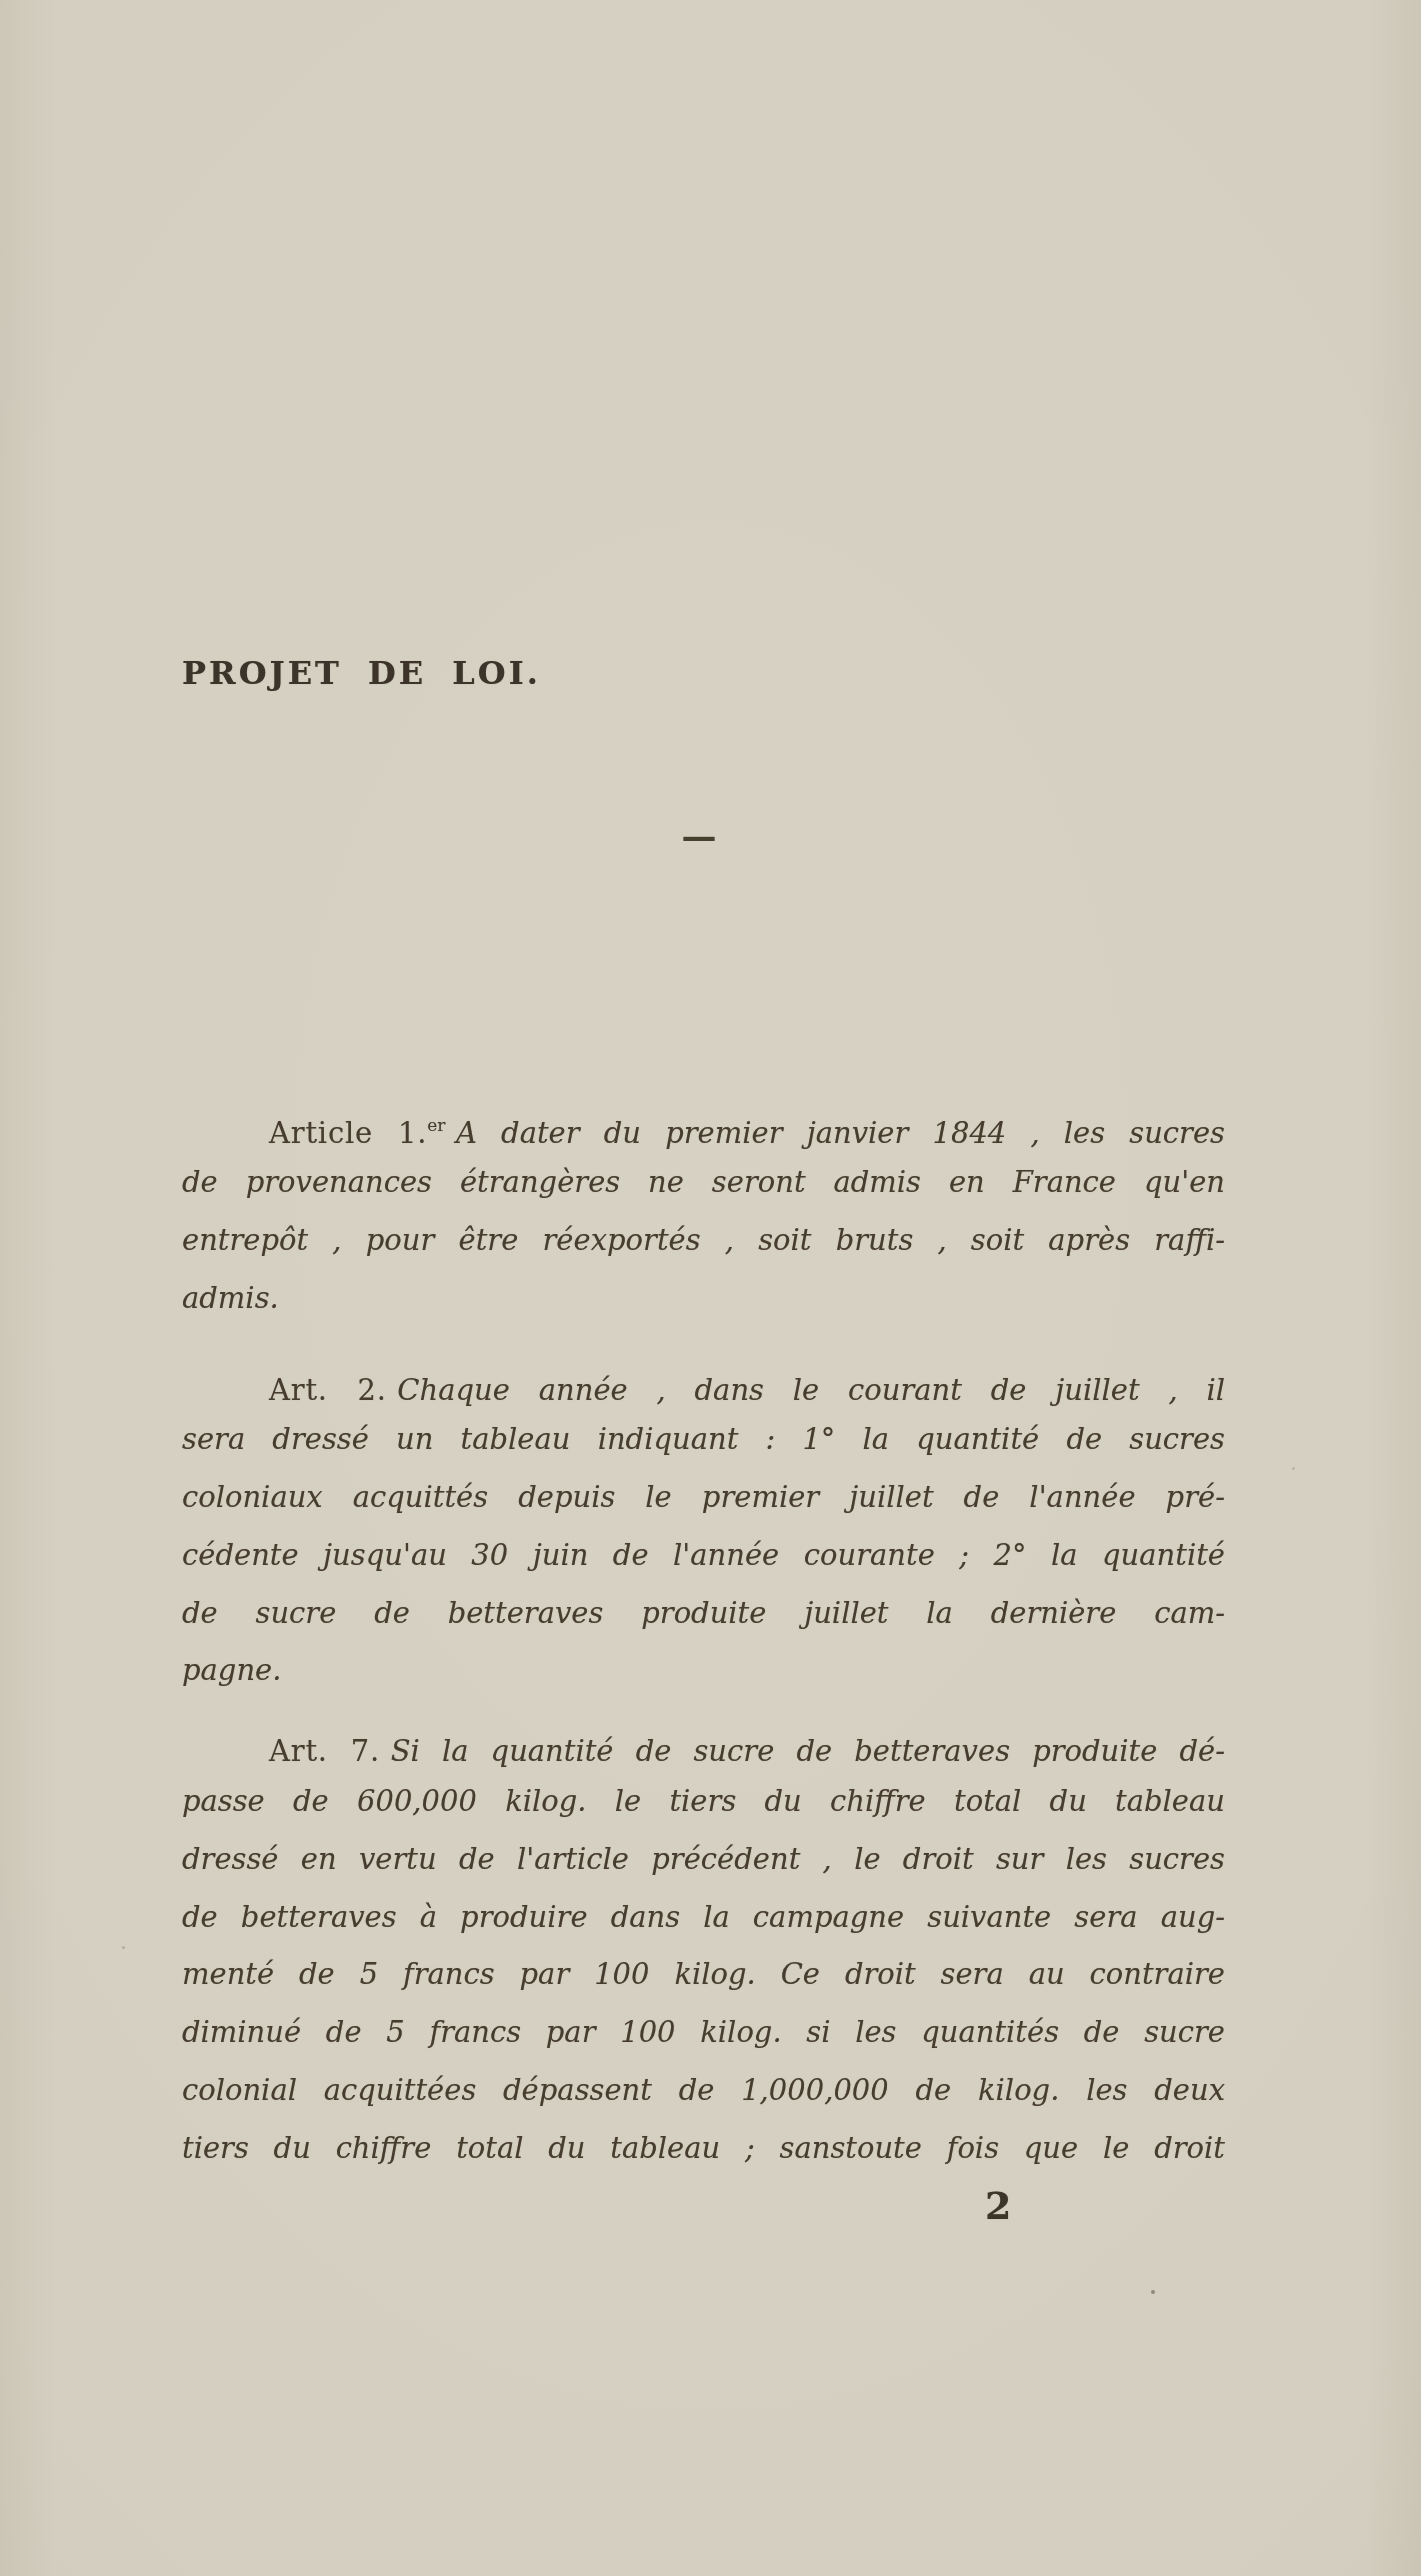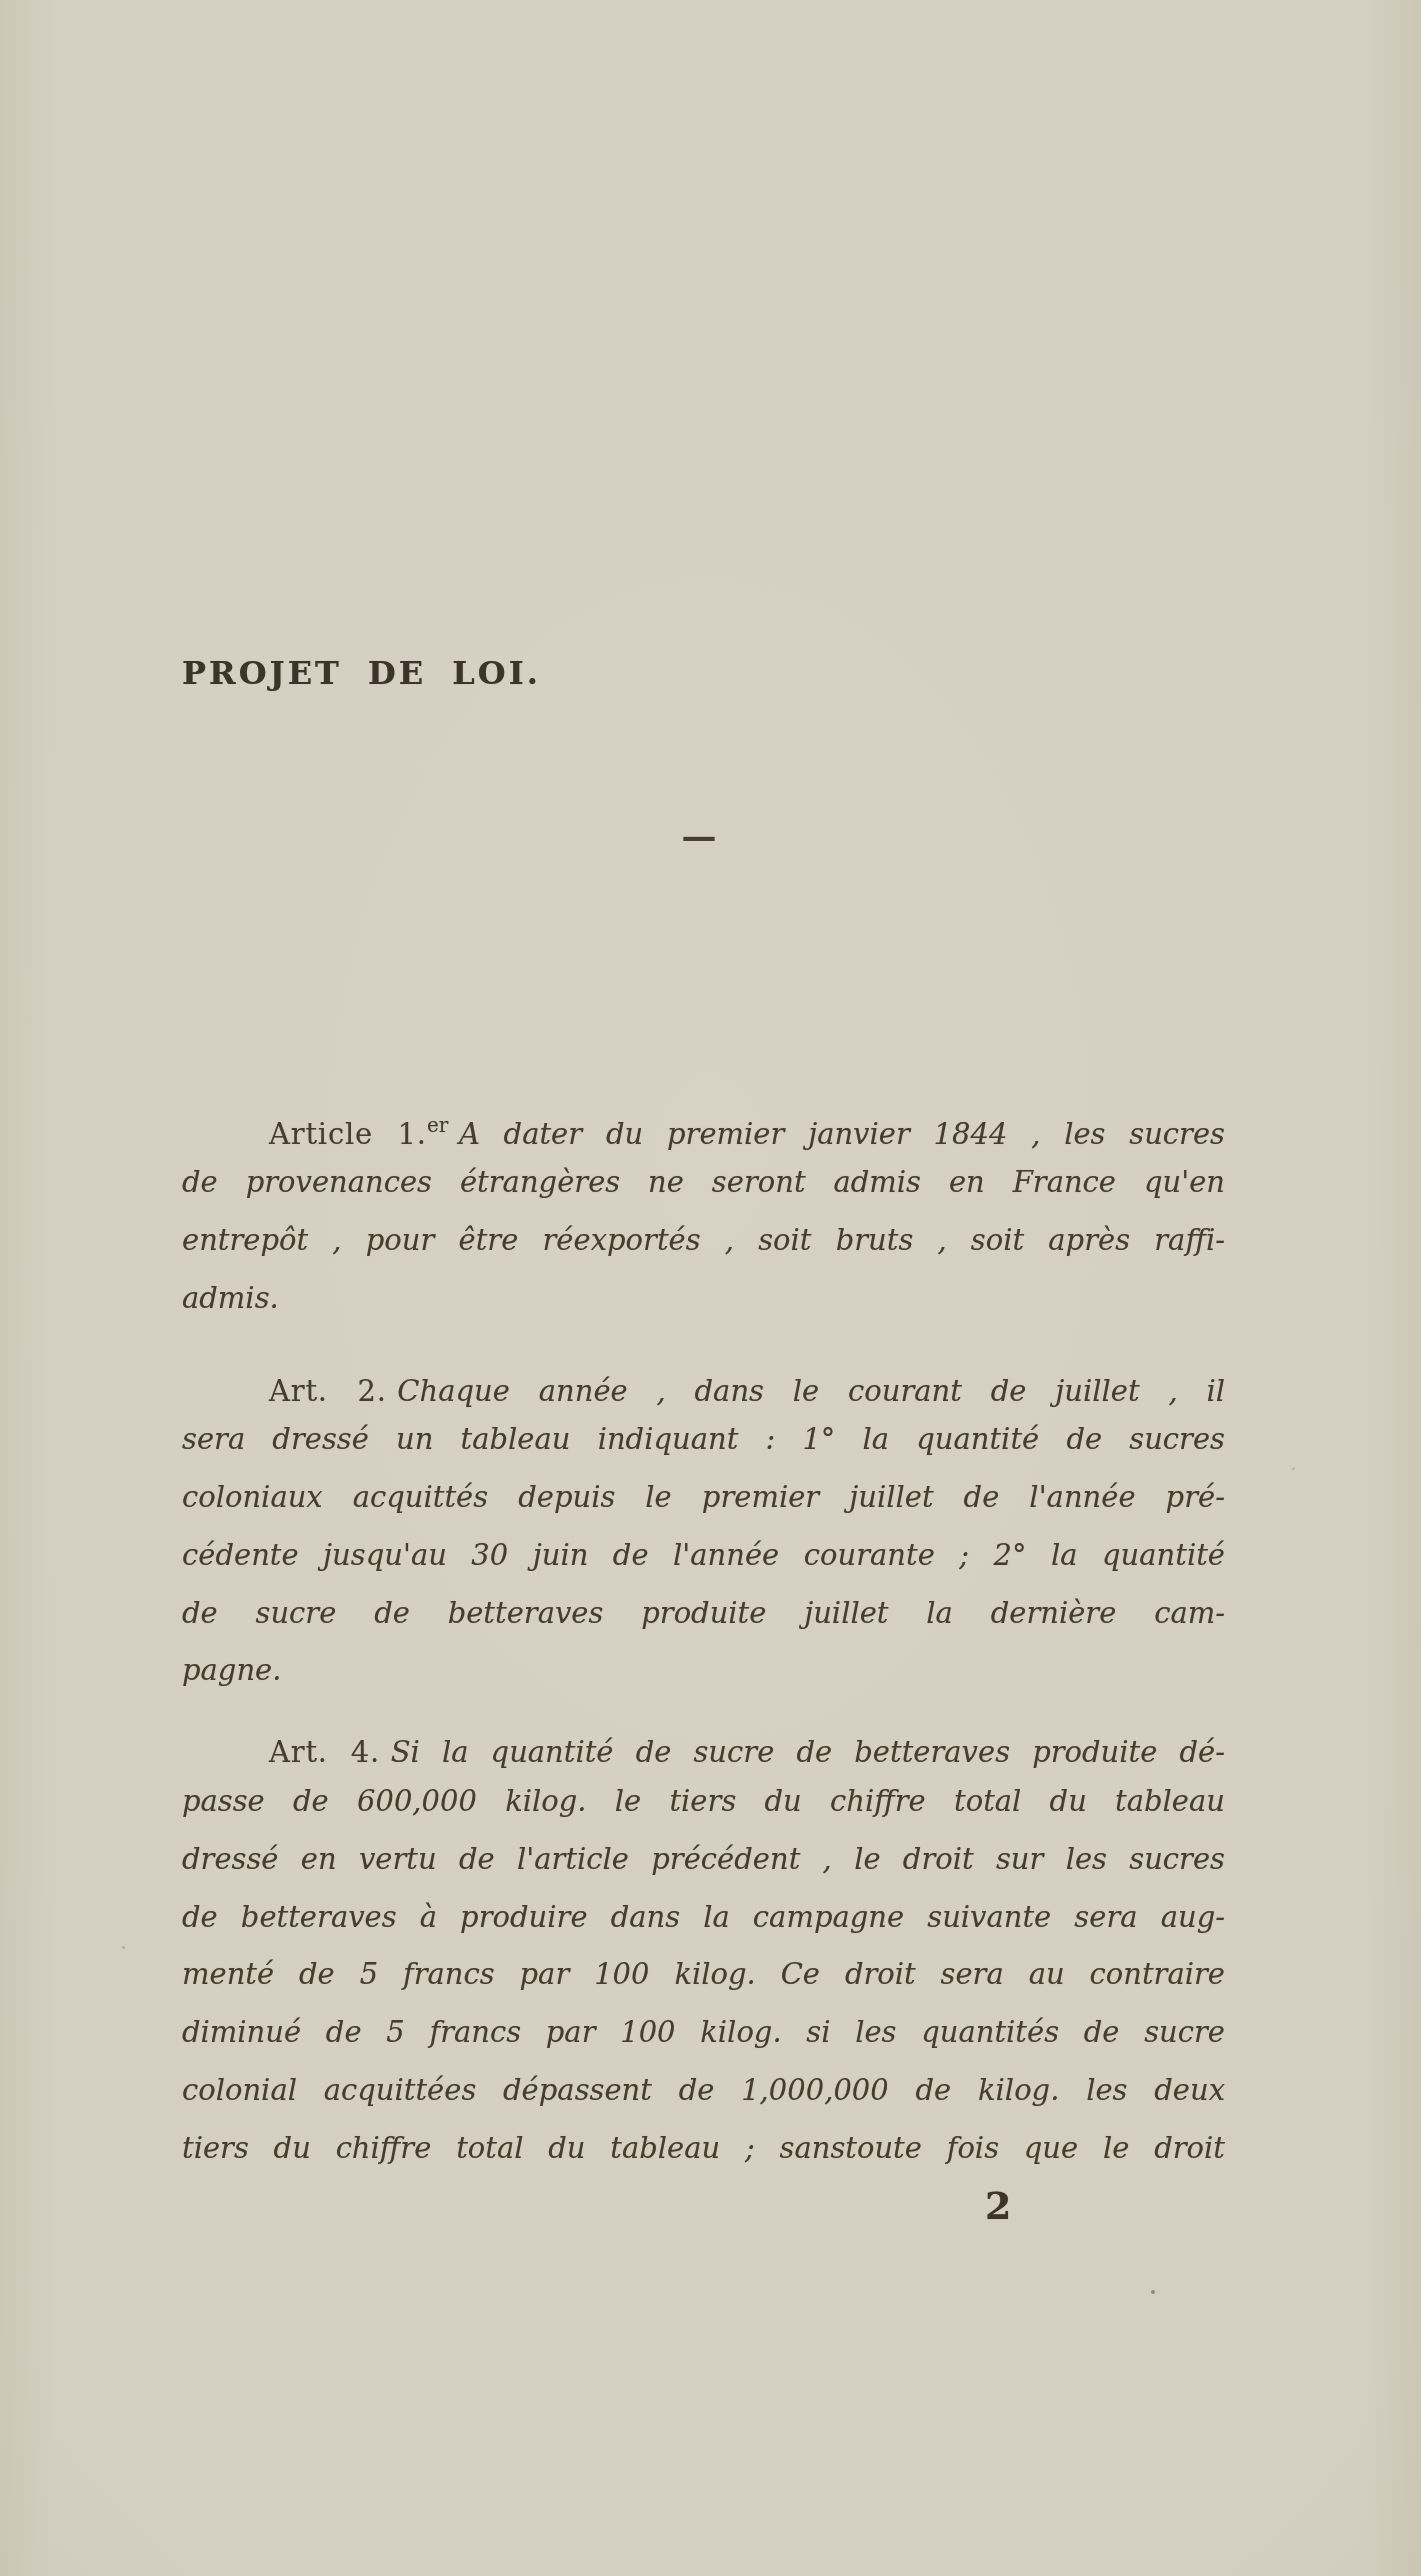--- a/index.html
+++ b/index.html
@@ -70,21 +70,21 @@
     padding-left: 52px;
     width: 991px;
   }
   .line .label {
     font-style: normal;
     letter-spacing: 0.8px;
     margin-left: 35px;
   }
   .line sup.ord {
     font-style: normal;
-    font-size: 20px;
+    font-size: 17px;
     vertical-align: 12px;
     letter-spacing: 0;
   }
   .line .rest {
     margin-left: 10.6px;
   }
   .page-number {
     position: absolute;
     top: 2183px;
     left: 985px;
@@ -111,21 +111,21 @@
 <div class="line" style="top:1219px">entrepôt , pour être réexportés , soit bruts , soit après raffi-</div>
 <div class="line short" style="top:1277px">admis.</div>
 
 <div class="line lead" style="top:1361px"><span class="label">Art. 2.</span><sup class="ord"></sup><span class="rest">Chaque année , dans le courant de juillet , il</span></div>
 <div class="line" style="top:1418px">sera dressé un tableau indiquant : 1° la quantité de sucres</div>
 <div class="line" style="top:1476px">coloniaux acquittés depuis le premier juillet de l'année pré-</div>
 <div class="line" style="top:1534px">cédente jusqu'au 30 juin de l'année courante ; 2° la quantité</div>
 <div class="line" style="top:1592px">de sucre de betteraves produite juillet la dernière cam-</div>
 <div class="line short" style="top:1649px">pagne.</div>
 
-<div class="line lead" style="top:1722px"><span class="label">Art. 4.</span><sup class="ord"></sup><span class="rest">Si la quantité de sucre de betteraves produite dé-</span></div>
+<div class="line lead" style="top:1722px"><span class="label">Art. 7.</span><sup class="ord"></sup><span class="rest">Si la quantité de sucre de betteraves produite dé-</span></div>
 <div class="line" style="top:1780px">passe de 600,000 kilog. le tiers du chiffre total du tableau</div>
 <div class="line" style="top:1838px">dressé en vertu de l'article précédent , le droit sur les sucres</div>
 <div class="line" style="top:1896px">de betteraves à produire dans la campagne suivante sera aug-</div>
 <div class="line" style="top:1953px">menté de 5 francs par 100 kilog. Ce droit sera au contraire</div>
 <div class="line" style="top:2011px">diminué de 5 francs par 100 kilog. si les quantités de sucre</div>
 <div class="line" style="top:2069px">colonial acquittées dépassent de 1,000,000 de kilog. les deux</div>
 <div class="line" style="top:2127px">tiers du chiffre total du tableau ; sanstoute fois que le droit</div>
 
 <div class="page-number">2</div>
 

